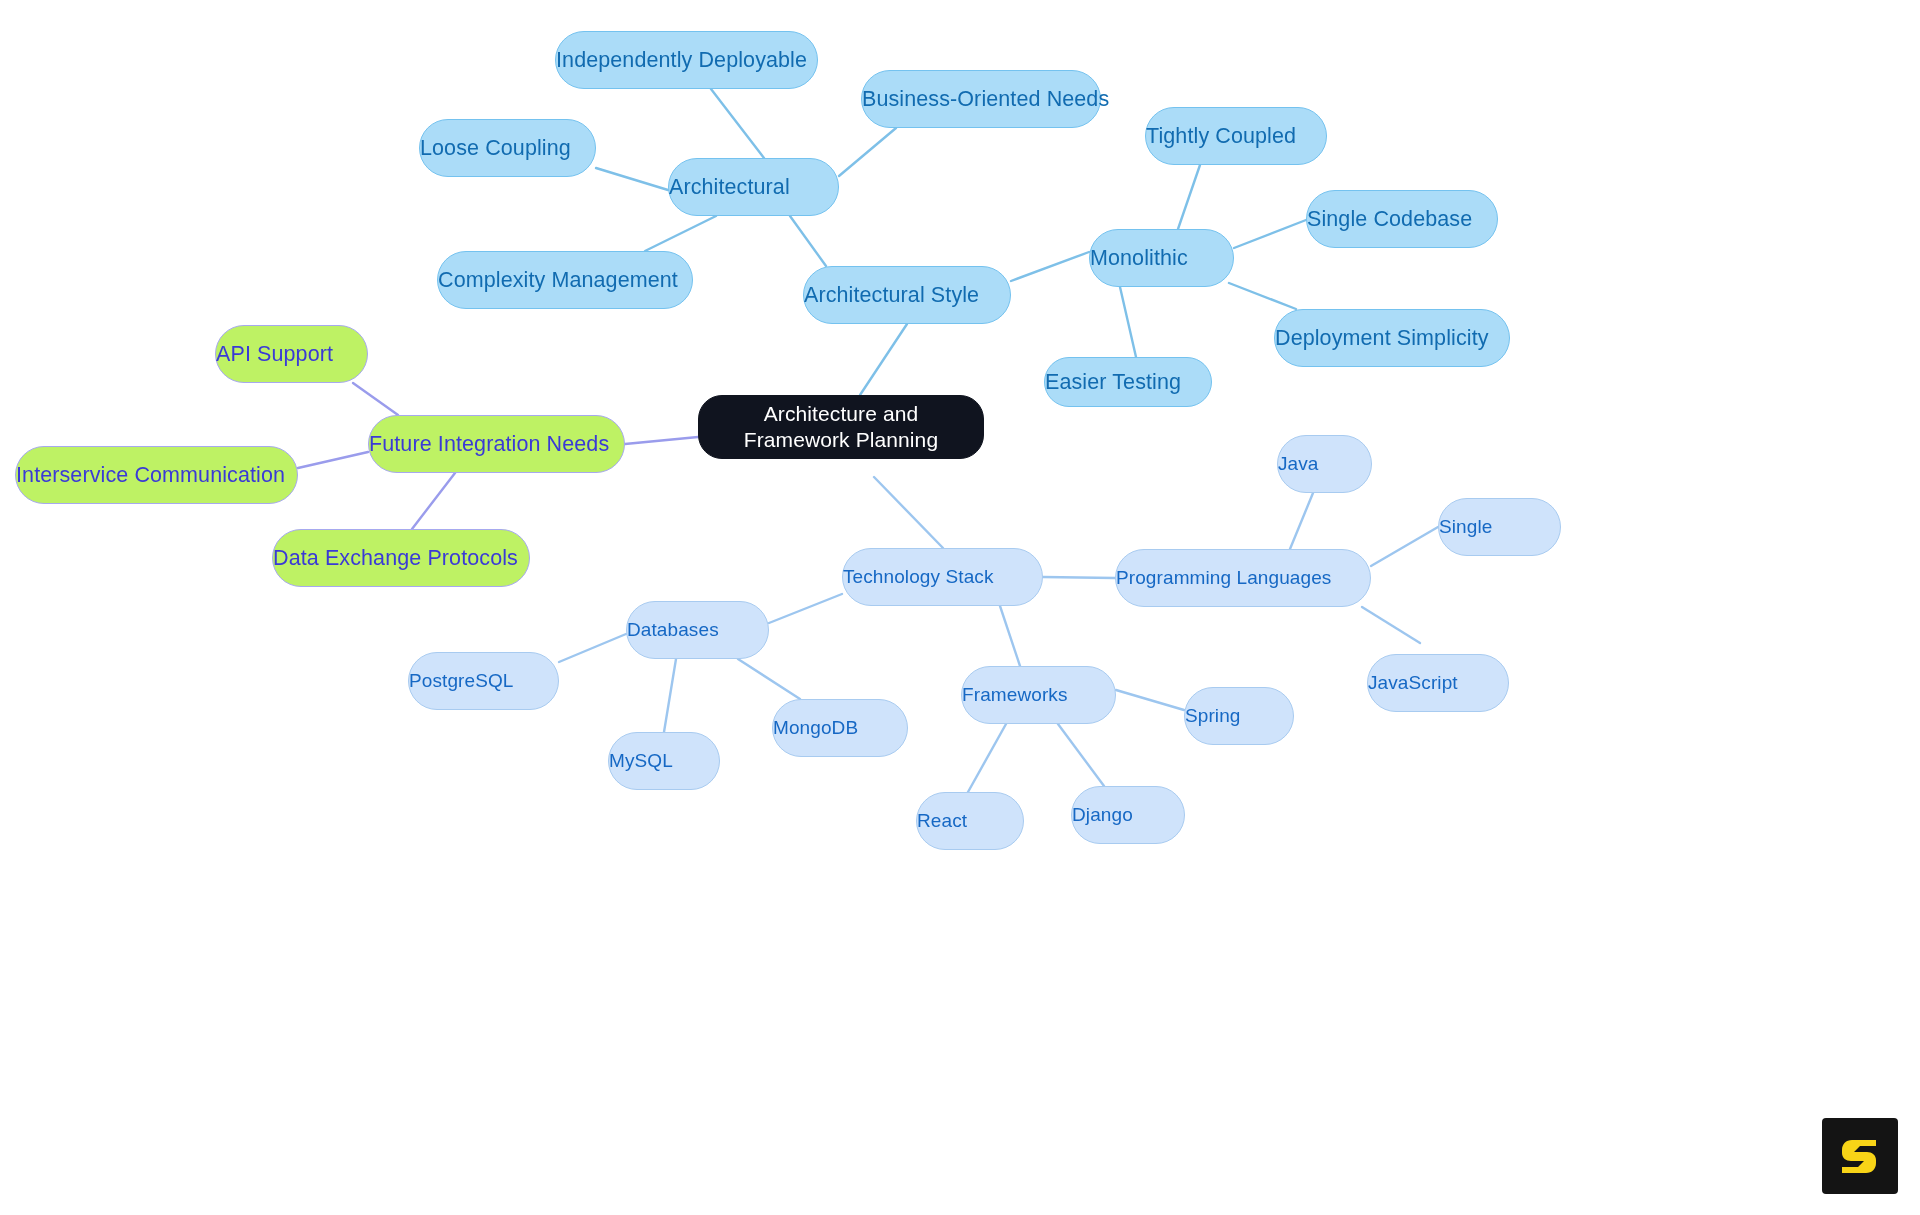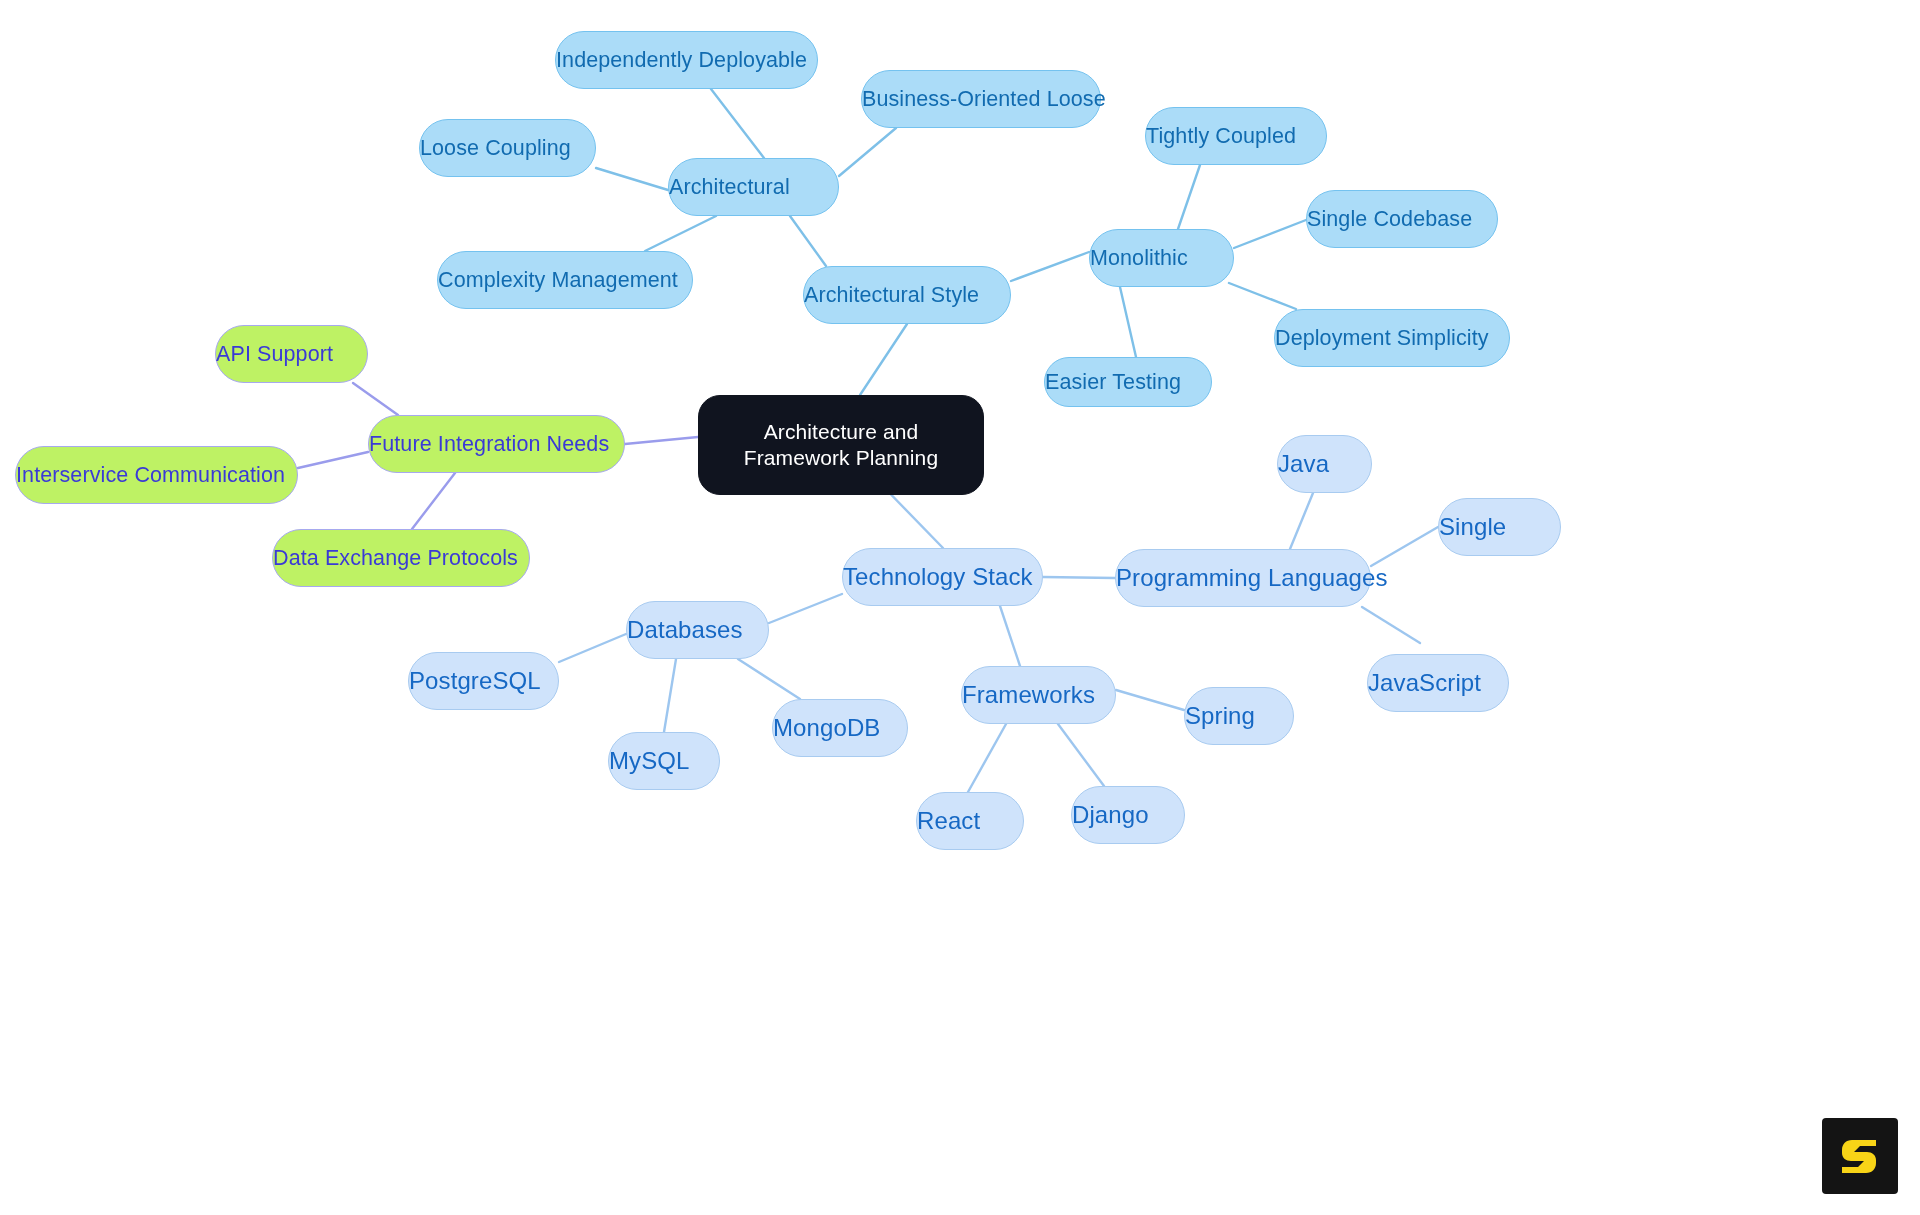--- a/index.html
+++ b/index.html
@@ -50,21 +50,21 @@
   .node.blue {
     background: #abdcf8;
     border: 1.6px solid #74c2ef;
     color: #116bb0;
     font-size: 21.5px;
   }
   .node.blue2 {
     background: #cfe3fb;
     border: 1.6px solid #a8cbf0;
     color: #1668c4;
-    font-size: 24px;
+    font-size: 19px;
   }
   .node.purple {
     background: #bef264;
     border: 1.6px solid #a7a9ef;
     color: #3a3ad6;
     font-size: 21.5px;
   }
   .logo {
     position: absolute;
     left: 1822px;
@@ -107,37 +107,37 @@
       <line x1="1006" y1="724" x2="968" y2="792" stroke="#9dc6ef" stroke-width="2.4" stroke-linecap="round"></line>
       <line x1="1058" y1="724" x2="1104" y2="786" stroke="#9dc6ef" stroke-width="2.4" stroke-linecap="round"></line>
       <line x1="626" y1="634" x2="559" y2="662" stroke="#9dc6ef" stroke-width="2.4" stroke-linecap="round"></line>
       <line x1="676" y1="659" x2="664" y2="732" stroke="#9dc6ef" stroke-width="2.4" stroke-linecap="round"></line>
       <line x1="738" y1="659" x2="800" y2="699" stroke="#9dc6ef" stroke-width="2.4" stroke-linecap="round"></line>
       <line x1="398" y1="415" x2="353" y2="383" stroke="#9a9cec" stroke-width="2.4" stroke-linecap="round"></line>
       <line x1="368" y1="452" x2="298" y2="468" stroke="#9a9cec" stroke-width="2.4" stroke-linecap="round"></line>
       <line x1="455" y1="473" x2="412" y2="529" stroke="#9a9cec" stroke-width="2.4" stroke-linecap="round"></line>
     </svg>
   <div id="nodes">
-      <div class="node root" style="left: 698px; top: 395px; width: 286px; height: 100px;">
+      <div class="node root" style="left: 698px; top: 395px; width: 286px; height: 64px; border-radius: 24px;">
         <span>Architecture and Framework Planning</span>
       </div>
       <div class="node blue" style="left: 803px; top: 266px; width: 208px; height: 58px;">
         <span>Architectural Style</span>
       </div>
       <div class="node blue" style="left: 668px; top: 158px; width: 171px; height: 58px;">
         <span>Architectural</span>
       </div>
       <div class="node blue" style="left: 555px; top: 31px; width: 263px; height: 58px;">
         <span>Independently Deployable</span>
       </div>
       <div class="node blue" style="left: 419px; top: 119px; width: 177px; height: 58px;">
         <span>Loose Coupling</span>
       </div>
       <div class="node blue" style="left: 861px; top: 70px; width: 240px; height: 58px;">
-        <span>Business-Oriented Loose</span>
+        <span>Business-Oriented Needs</span>
       </div>
       <div class="node blue" style="left: 437px; top: 251px; width: 256px; height: 58px;">
         <span>Complexity Management</span>
       </div>
       <div class="node blue" style="left: 1089px; top: 229px; width: 145px; height: 58px;">
         <span>Monolithic</span>
       </div>
       <div class="node blue" style="left: 1145px; top: 107px; width: 182px; height: 58px;">
         <span>Tightly Coupled</span>
       </div>

